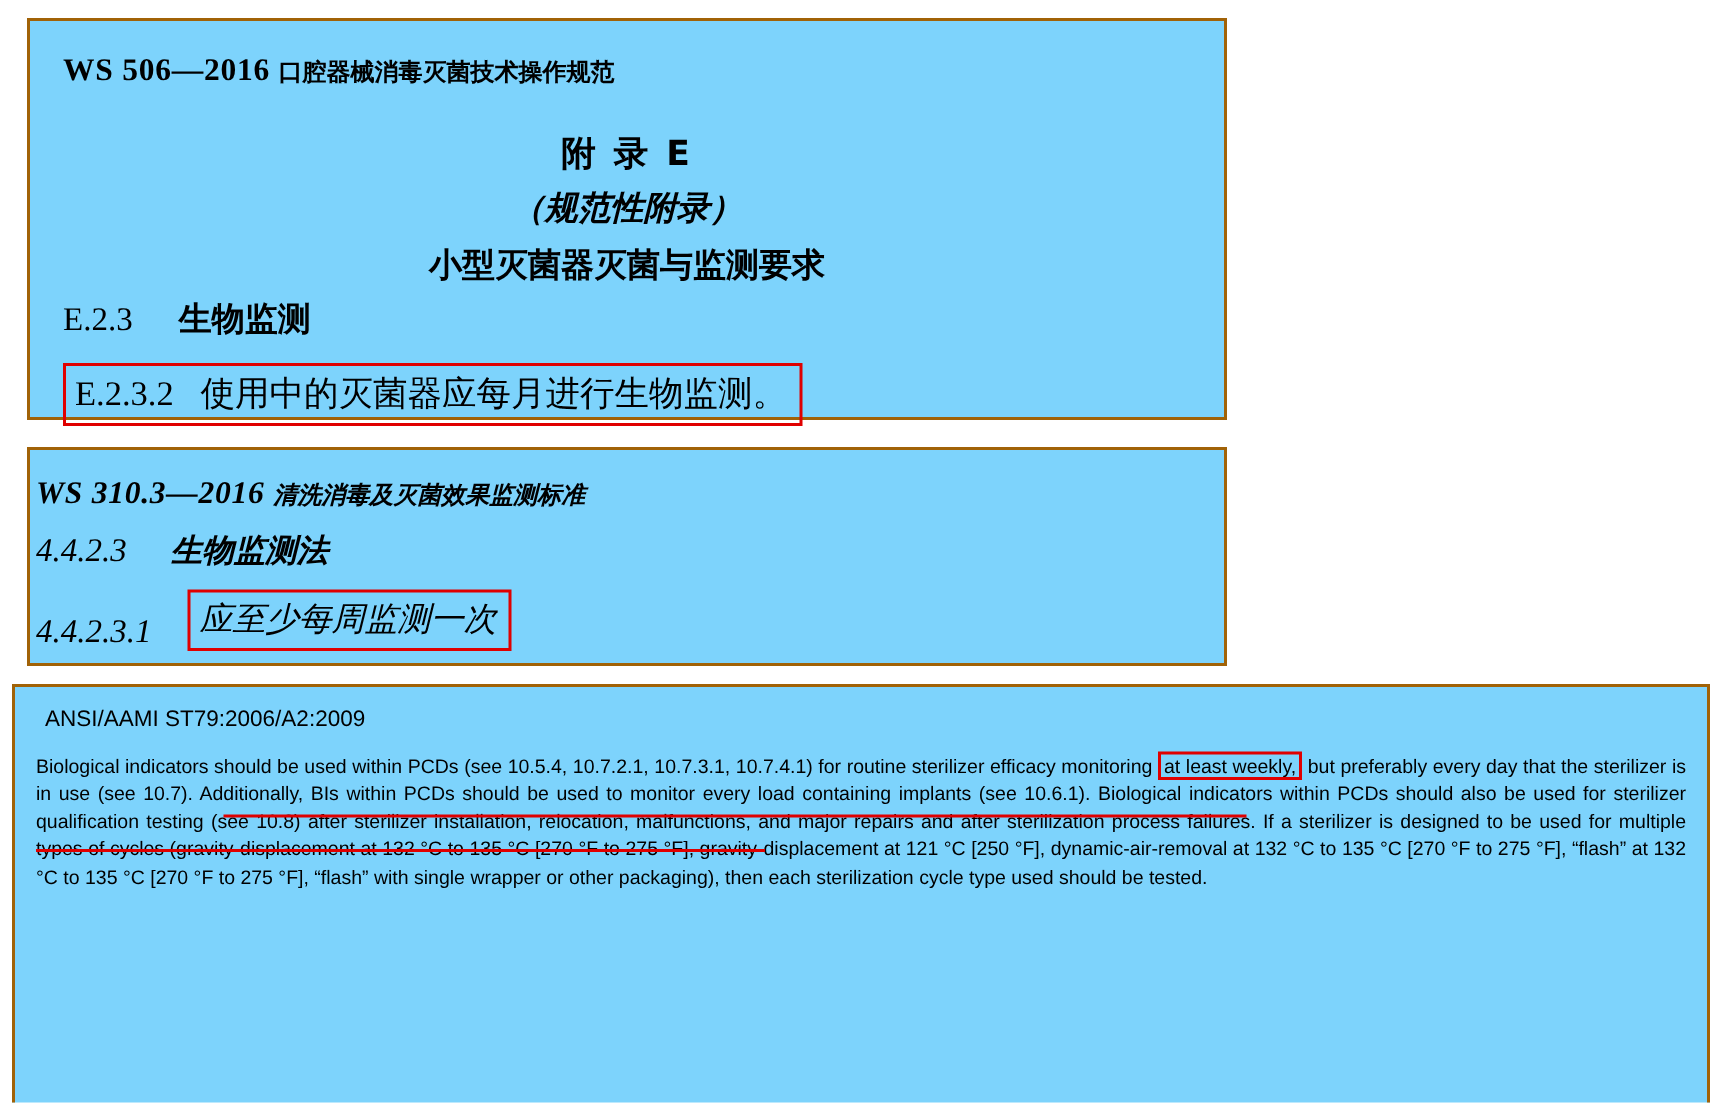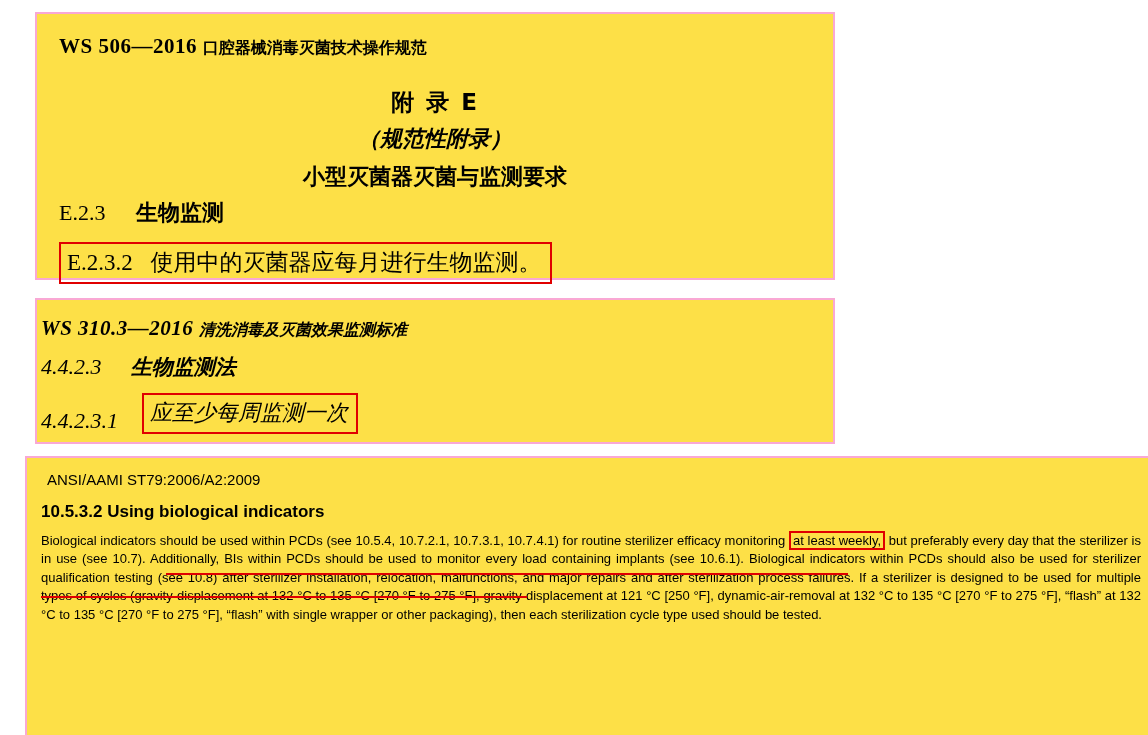--- a/index.html
+++ b/index.html
@@ -15,24 +15,23 @@
     overflow: hidden;
   }
   .page {
     position: relative;
     width: 1148px;
     height: 735px;
   }
 
   .panel {
     position: absolute;
-    border: 2px solid #f9a8d4;
-    background: #fde047;
+    border: 2px solid #a16207;
+    background: #7dd3fc;
     box-sizing: border-box;
-    margin-left: 17px;
   }
 
   
   #panel-1 {
     left: 18px;
     top: 12px;
     width: 800px;
     height: 268px;
     padding: 20px 22px;
   }
@@ -224,21 +223,20 @@
     <div class="clause-line clause-row">
       <span class="num">4.4.2.3.1</span>
       <span class="redbox">
         <span class="cn">应至少每周监测一次</span>
       </span>
     </div>
   </div>
 
   <div class="panel" id="panel-3">
     <div class="ansi-ref">ANSI/AAMI ST79:2006/A2:2009</div>
-    <div class="ansi-head">10.5.3.2 Using biological indicators</div>
     <div class="ansi-body">
       <span>Biological indicators should be used within PCDs (see 10.5.4, 10.7.2.1, 10.7.3.1, 10.7.4.1) for routine sterilizer efficacy monitoring </span><span class="hl-weekly">at least weekly,</span><span> but preferably every day that the sterilizer is in use (see 10.7). Additionally, BIs within PCDs should be used to monitor every load containing implants (see 10.6.1). Biological indicators within PCDs should also be used for sterilizer qualification testing (see 10.8) after sterilizer installation, relocation, malfunctions, and major repairs and after sterilization process failures. If a sterilizer is designed to be used for multiple types of cycles (gravity-displacement at 132 °C to 135 °C [270 °F to 275 °F], gravity-displacement at 121 °C [250  °F], dynamic-air-removal at 132 °C to 135 °C [270 °F to 275 °F], “flash” at 132 °C to 135 °C [270 °F to 275 °F], “flash” with single wrapper or other packaging), then each sterilization cycle type used should be tested.</span>
       <span class="red-underline-1"></span>
       <span class="red-underline-2"></span>
     </div>
   </div>
 
 </div>
 
 </body></html>

